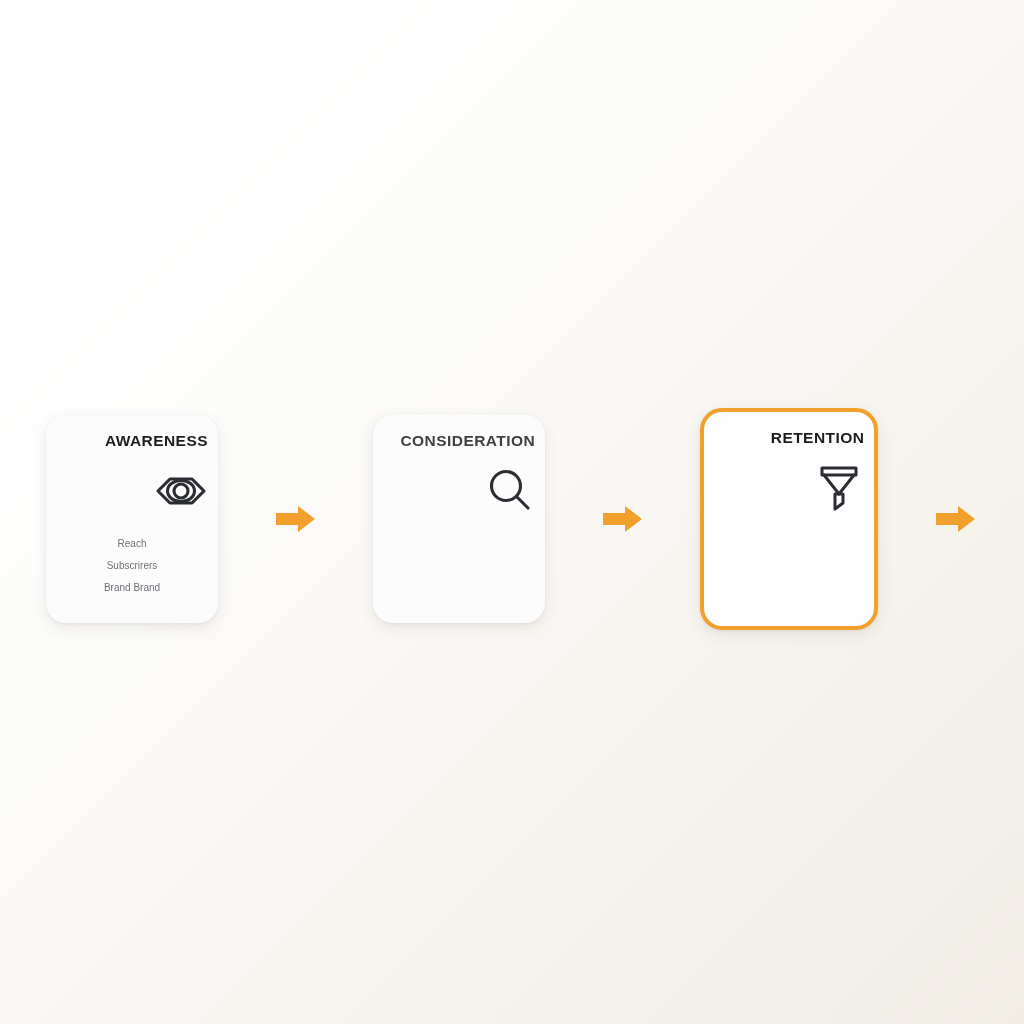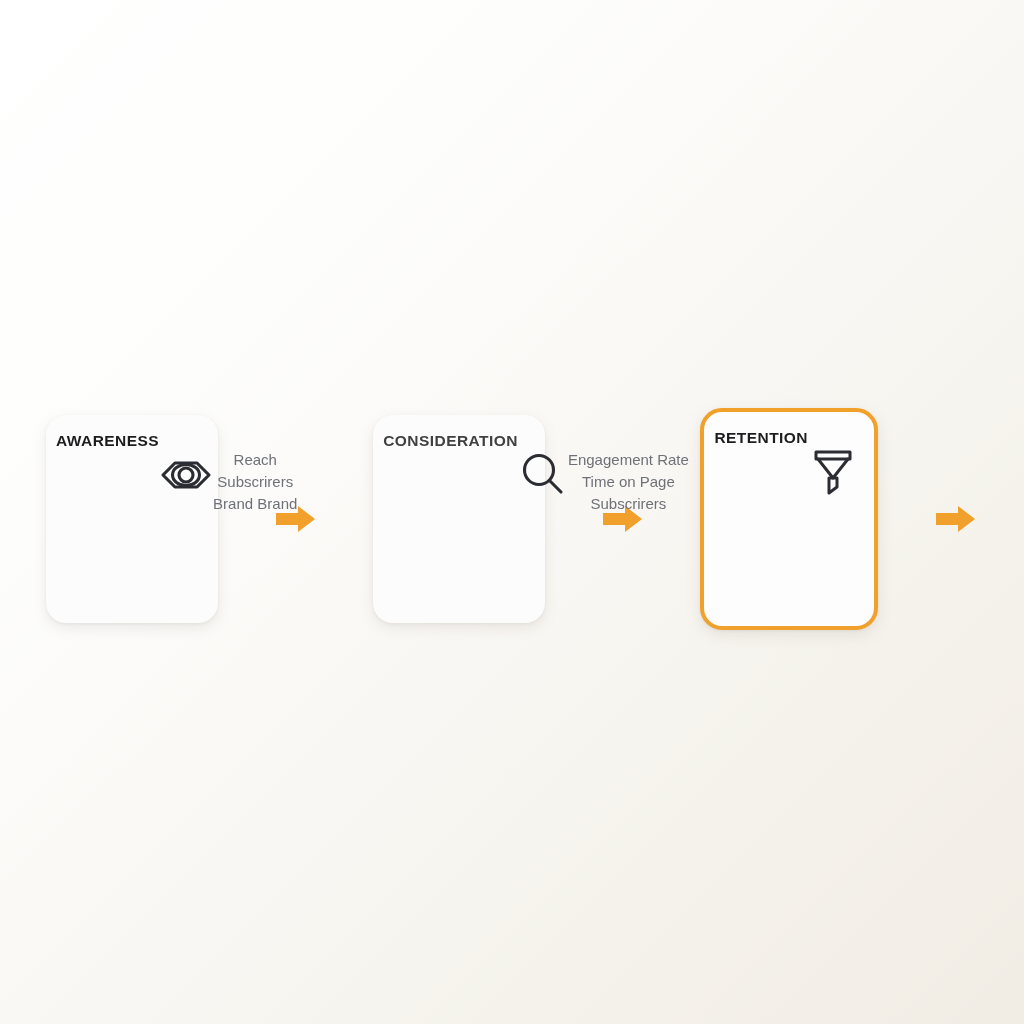--- a/index.html
+++ b/index.html
@@ -44,21 +44,22 @@
     position: relative;
     box-sizing: border-box;
     width: 172px;
     height: 208px;
     background: #fcfcfc;
     border-radius: 20px;
     box-shadow:
       0 5px 14px rgba(120, 112, 100, 0.13),
       0 1px 3px rgba(120, 112, 100, 0.09);
     display: flex;
-    align-items: flex-start;
+    flex-direction: column;
+    align-items: flex-end;
     padding: 18px 10px 14px 10px;
   }
 
   .stage-card.highlighted {
     width: 178px;
     height: 222px;
     border: 4px solid #F2A02C;
     border-radius: 22px;
     background: #fdfdfd;
     box-shadow:
@@ -80,21 +81,21 @@
   .card-icon {
     margin-top: 16px;
     height: 52px;
     display: flex;
     align-items: center;
     justify-content: center;
   }
 
   .metrics {
     margin-top: 16px;
-    font-size: 15px;
+    font-size: 10px;
     line-height: 22px;
     color: #6e7178;
     text-align: center;
     width: 100%;
   }
   .metrics.left { text-align: left; padding-left: 14px; }
   .metrics div { white-space: nowrap; }
 
   
   .arrow-connector {
@@ -141,25 +142,20 @@
     <div class="stage-card">
       <div class="card-title navy">CONSIDERATION</div>
       <div class="card-icon">
         <svg width="50" height="48" viewBox="0 0 50 48">
           <g fill="none" stroke="#2b2d33" stroke-width="3.1" stroke-linecap="round">
             <circle cx="21" cy="19" r="14.5"></circle>
             <line x1="31.5" y1="29.5" x2="43" y2="41"></line>
           </g>
         </svg>
       </div>
-      <div class="metrics">
-        <div>Engagement Rate</div>
-        <div>Time on Page</div>
-        <div>Subscrirers</div>
-      </div>
     </div>
 
     <div class="arrow-connector">
       <svg width="40" height="30" viewBox="0 0 40 30">
         <path d="M0 9 L22 9 L22 2 L39 15 L22 28 L22 21 L0 21 Z" fill="#F2A02C"></path>
       </svg>
     </div>
 
     <div class="stage-card highlighted">
       <div class="card-title">RETENTION</div>

